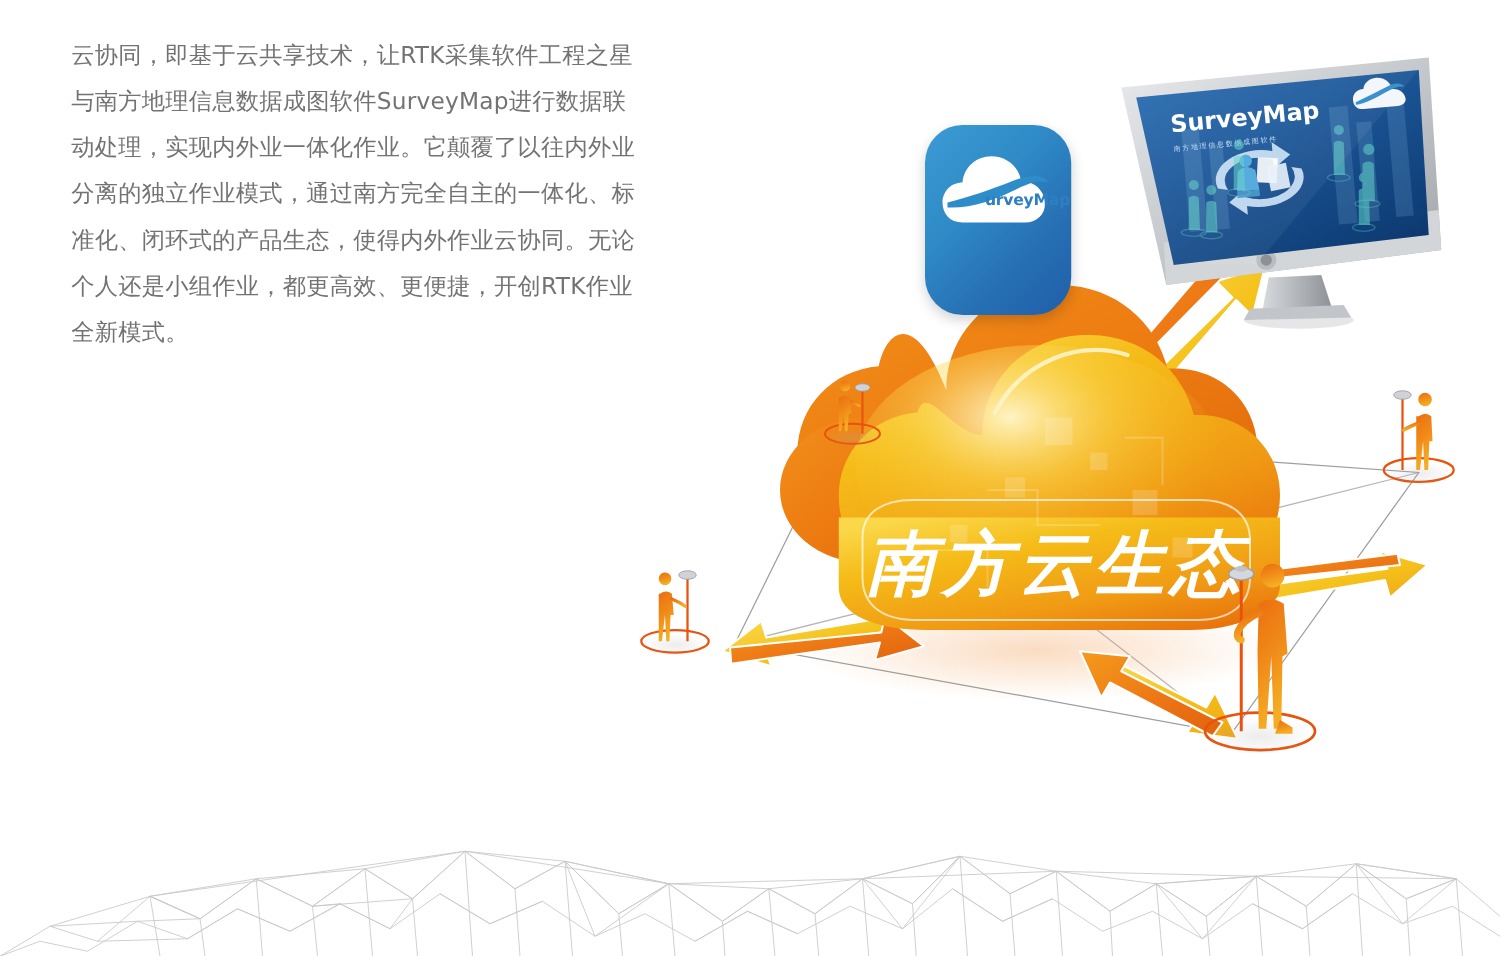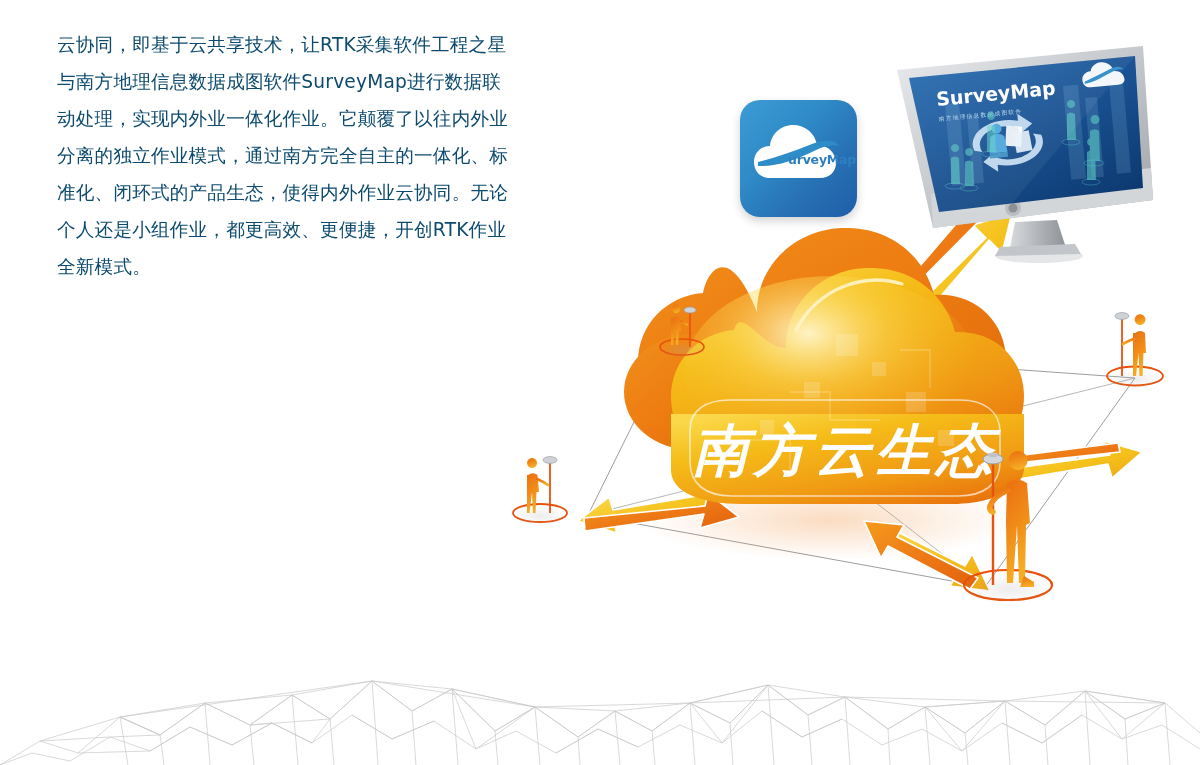--- a/index.html
+++ b/index.html
@@ -10,34 +10,34 @@
     position:relative;
   }
 
   
   #desc-panel{
     position:absolute; left:57px; top:26px; width:460px;
   }
   #desc-panel p{
     font-size:18.6px;
     line-height:37px;
-    color:#0c4a6e;
+    color:#737373;
     letter-spacing:.2px;
     text-align:left;
     font-family:"DejaVu Sans","Liberation Sans",sans-serif;
   }
 
   
   #stage{ position:absolute; left:0; top:0; width:1200px; height:700px;font-style:italic; }
   #stage svg{ position:absolute; left:0; top:0; }
 
   
   #app-icon{
-    position:absolute; left:740px; top:100px; width:117px; height:117px;
-    border-radius:20px;
+    position:absolute; left:740px; top:100px; width:117px; height:152px;
+    border-radius:30px;
     background:linear-gradient(135deg,#3C9BD4 0%,#2F8AC6 38%,#2770B4 68%,#1F5FA8 100%);
     box-shadow:0 4px 10px rgba(0,0,0,.18);
     overflow:hidden;
   }
   #app-icon .icon-svg{ position:absolute; left:0; top:0; }
   #app-icon .icon-word{
     position:absolute; left:48px; top:52px;
     font-size:12.5px; font-weight:bold; color:#2E7FC0;
     letter-spacing:-.2px;
     font-family:"DejaVu Sans","Liberation Sans",sans-serif;

